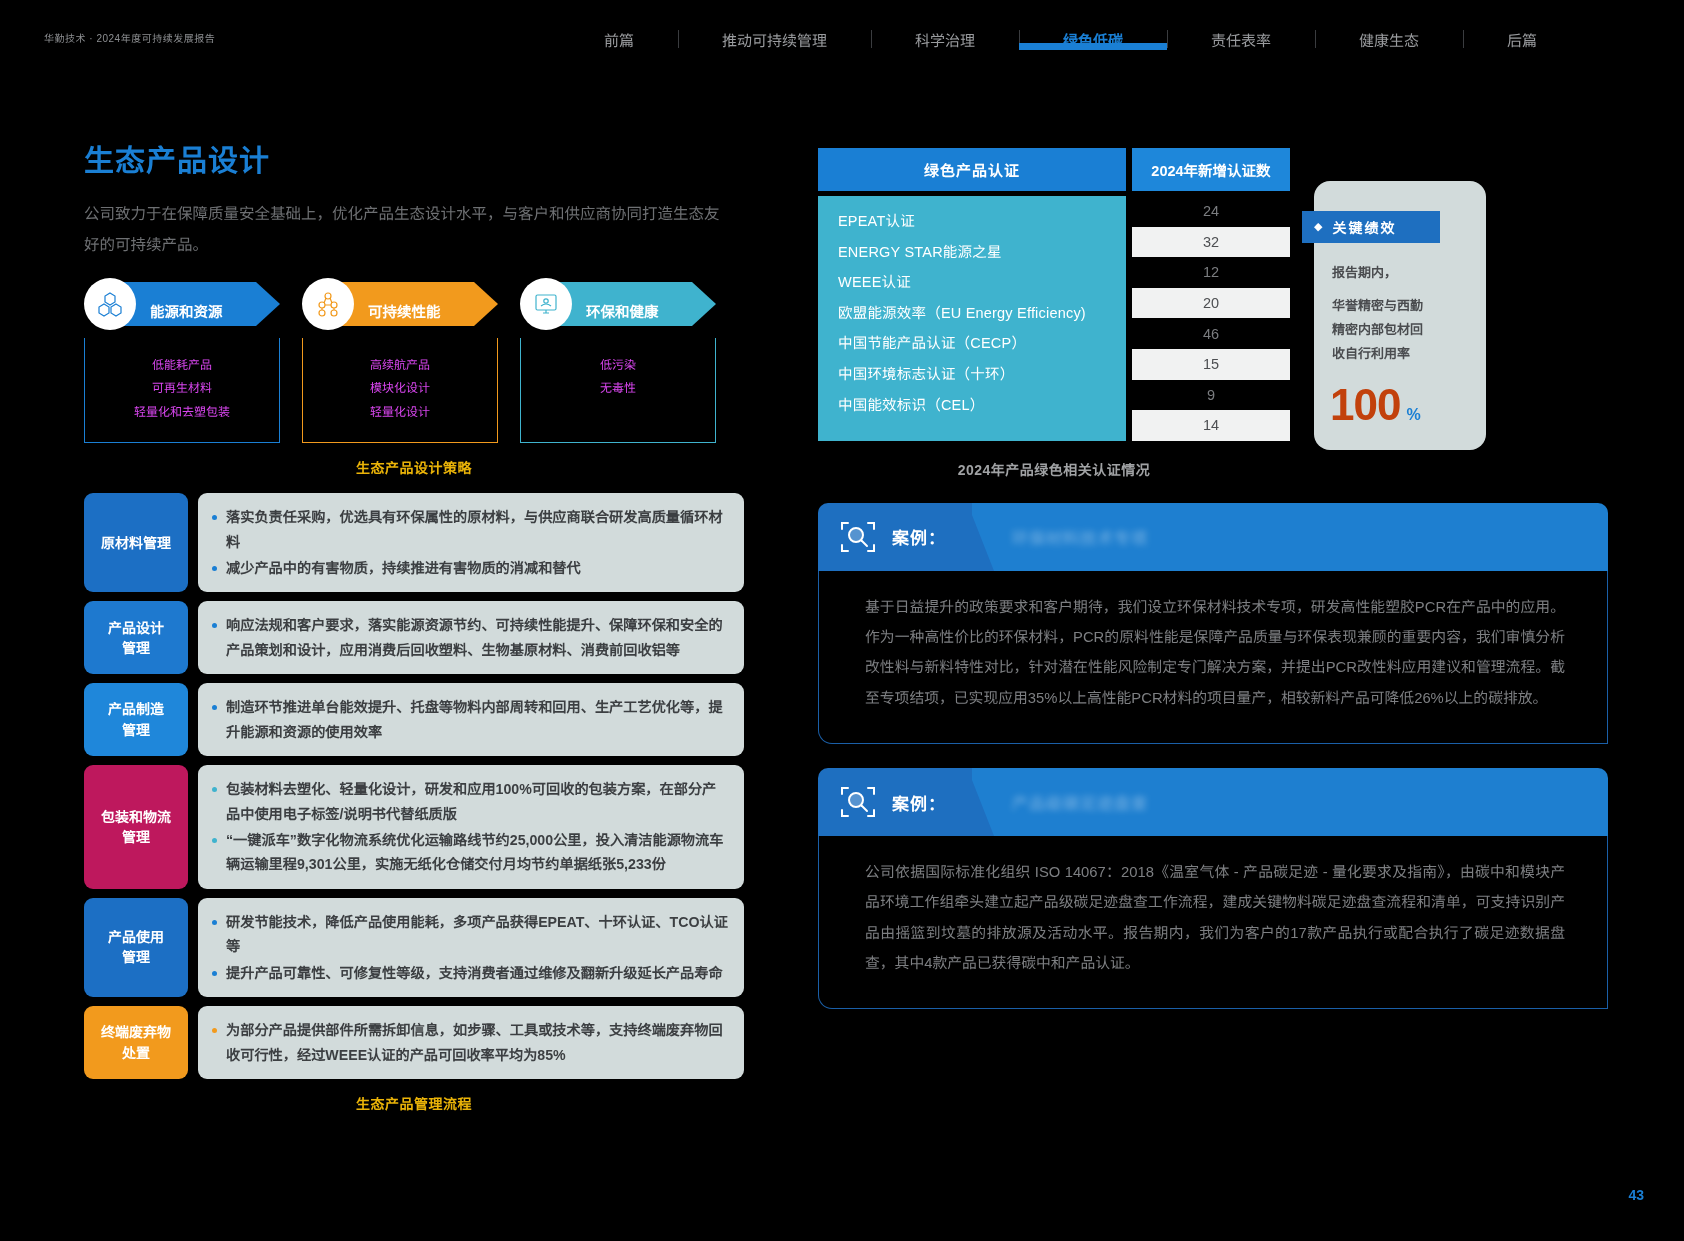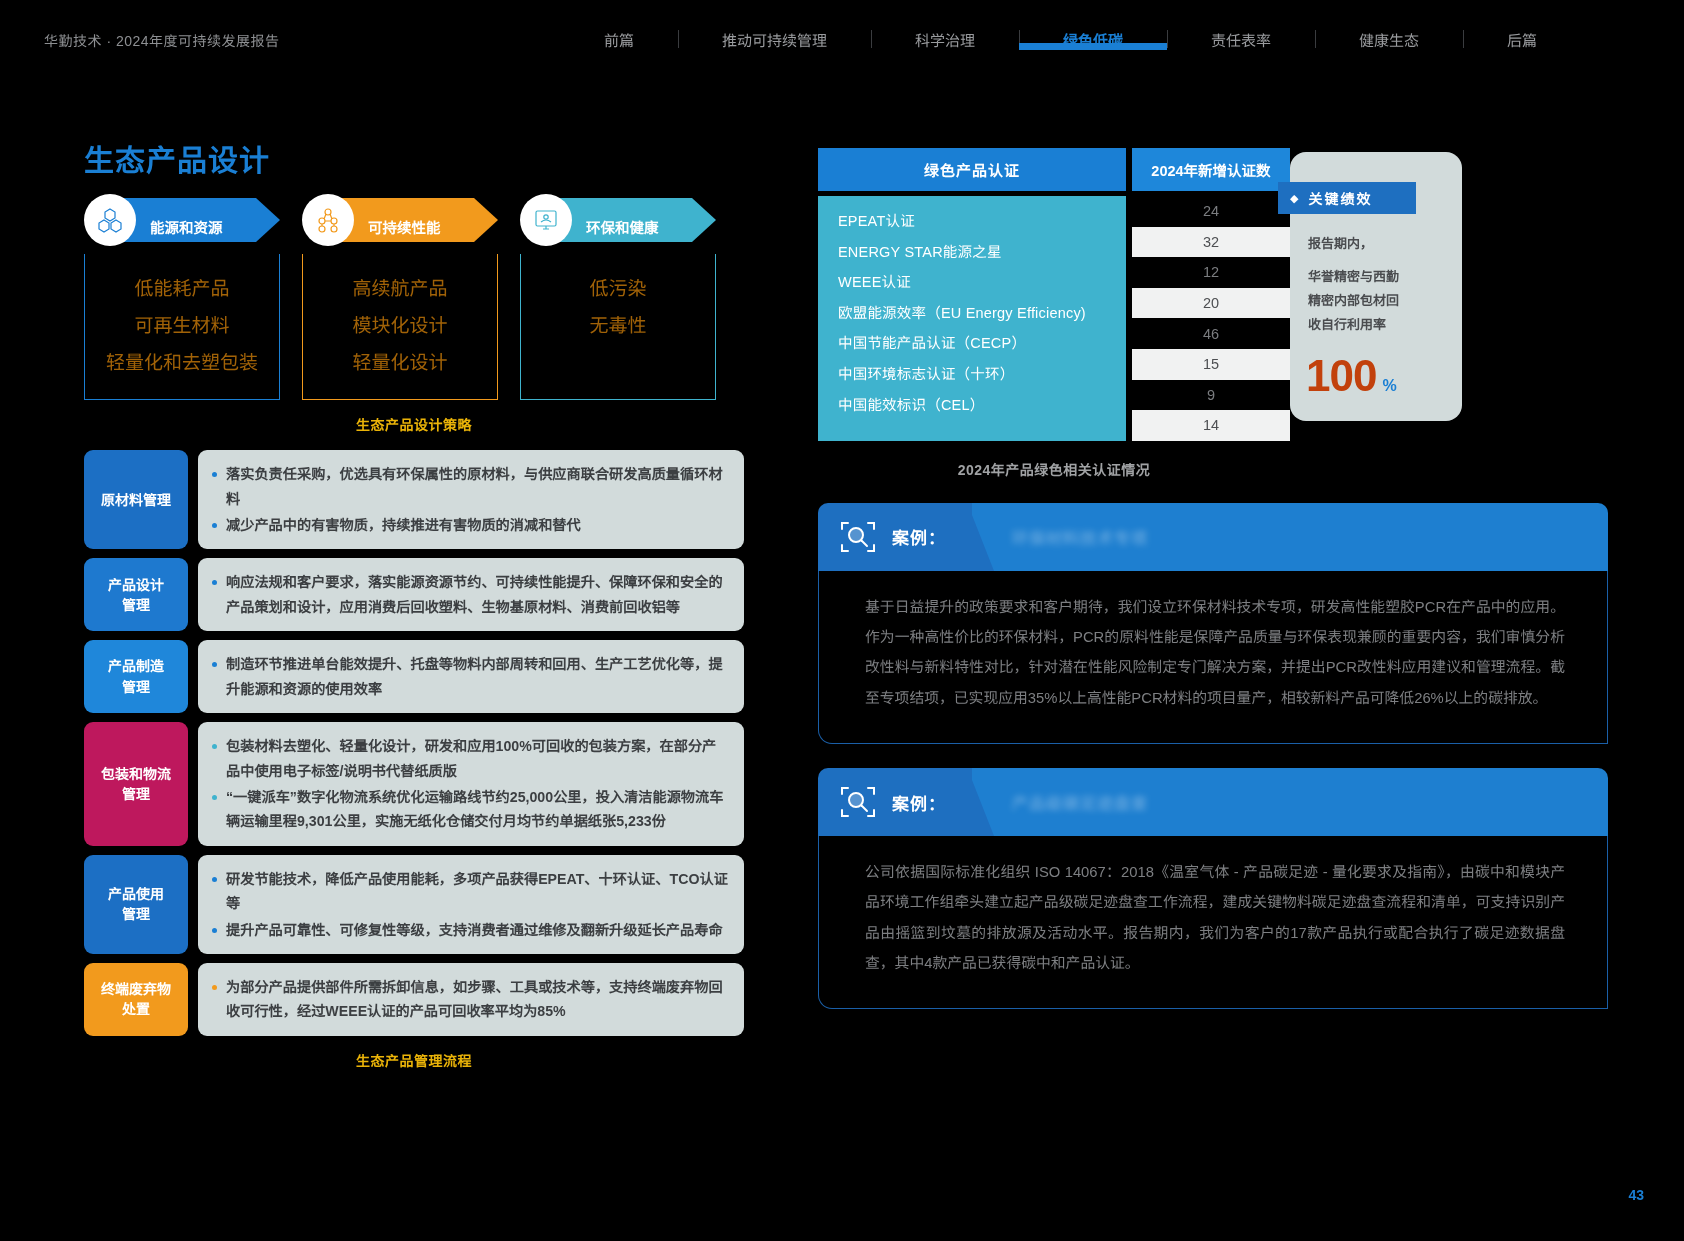--- a/index.html
+++ b/index.html
@@ -12,21 +12,21 @@
   }
   .page { position: relative; width: 1684px; height: 1241px; background: #000; }
 
   
   .topnav {
     position: absolute; top: 0; left: 0; width: 1684px; height: 78px;
     display: flex; align-items: center;
   }
   .brand {
     position: absolute; left: 44px; top: 30px;
-    font-size: 14px; color: #8d8f92; letter-spacing: .5px; white-space: nowrap;
+    font-size: 10px; color: #8d8f92; letter-spacing: .5px; white-space: nowrap;
   }
   .navitems {
     position: absolute; left: 560px; top: 0; height: 78px;
     display: flex; align-items: center; gap: 0;
   }
   .navitem {
     position: relative; font-size: 15px; color: #9a9c9f;
     padding: 0 44px; white-space: nowrap; cursor: pointer;
   }
   .navitem + .navitem::before {
@@ -73,21 +73,21 @@
     font-size: 14.5px; color: #fff; font-weight: bold; white-space: nowrap;
   }
   .strategy-body {
     border: 1px solid #1a7fd4; border-top: none;
     margin-top: 0; padding: 16px 0 18px 0;
     text-align: center;
   }
   .strategy-body.orange { border-color: #f29a1d; }
   .strategy-body.teal { border-color: #3fb3ce; }
   .strategy-body .itm {
-    font-size: 19px; color: #a16207; line-height: 1.95; white-space: nowrap;
+    font-size: 12px; color: #d946ef; line-height: 1.95; white-space: nowrap;
   }
   .caption {
     text-align: center; font-size: 14px; color: #eab308;
     font-weight: bold; margin-top: 14px; letter-spacing: .5px;
   }
 
   
   .flow { margin-top: 16px; display: flex; flex-direction: column; gap: 9px; }
   .flow-row { display: flex; align-items: stretch; gap: 10px; }
   .flow-key {
@@ -110,21 +110,21 @@
     content: ""; position: absolute; left: 0; top: 10px;
     width: 5px; height: 5px; border-radius: 50%; background: #1a7fd4;
   }
   .flow-val li.dot-teal::before { background: #3fb3ce; }
   .flow-val li.dot-orange::before { background: #f29a1d; }
 
   
   .right-col { position: absolute; left: 818px; top: 148px; width: 790px; }
 
   
-  .cert-wrap { display: flex; align-items: flex-start; }
+  .cert-wrap { display: flex; align-items: center; gap: 24px; }
   .cert-table { width: 472px; }
   .cert-head { display: flex; gap: 6px; }
   .cert-head .h1 {
     flex: 1; background: #1a7fd4; color: #fff; font-size: 15px; font-weight: bold;
     text-align: center; padding: 11px 0; letter-spacing: 1px;
   }
   .cert-head .h2 {
     width: 158px; flex: 0 0 158px; background: #1e87da; color: #fff;
     font-size: 14.5px; font-weight: bold; text-align: center; padding: 11px 0;
   }
@@ -226,20 +226,21 @@
         <span class="nav-underline"></span>
       </div>
       <div class="navitem">责任表率</div>
       <div class="navitem">健康生态</div>
       <div class="navitem">后篇</div>
     </div>
   </div>
 
   <div class="left-col">
     <div class="section-title">生态产品设计</div>
+    <div class="section-lead">公司致力于在保障质量安全基础上，优化产品生态设计水平，与客户和供应商协同打造生态友好的可持续产品。</div>
 
     <div class="strategy-row">
 
       <div class="strategy-col">
         <div class="strategy-head">
           <div class="strategy-arrow">
             <svg width="174" height="44" viewBox="0 0 174 44">
                 <path d="M0,0 H150 L174,22 L150,44 H0 Z" fill="#1a7fd4"></path>
               </svg>
           </div>

